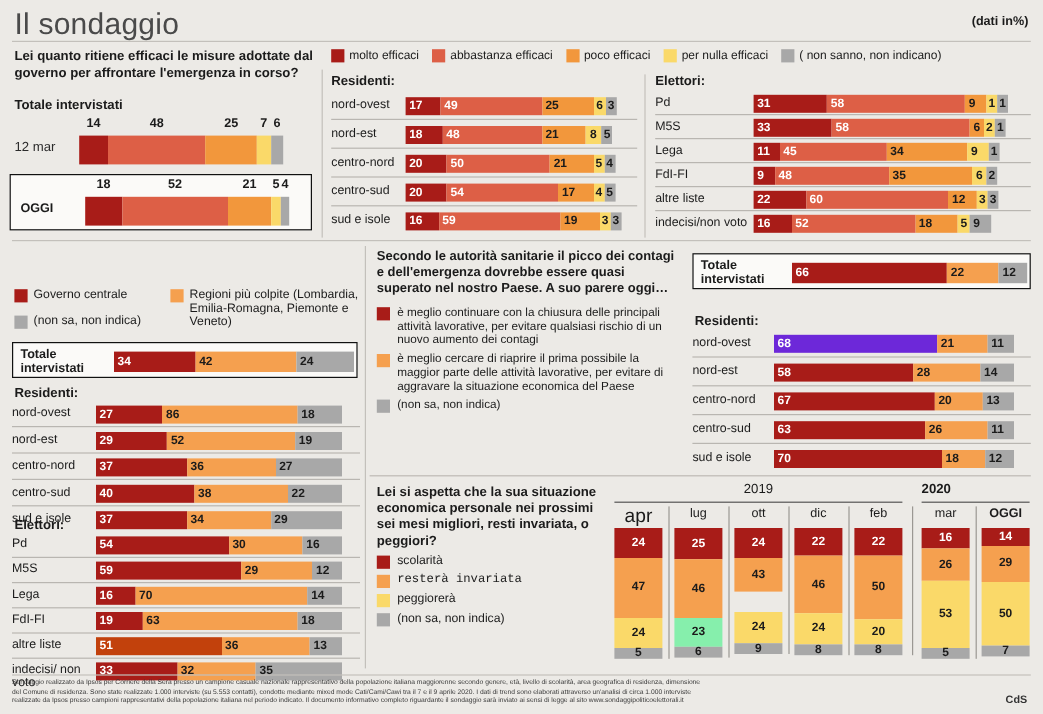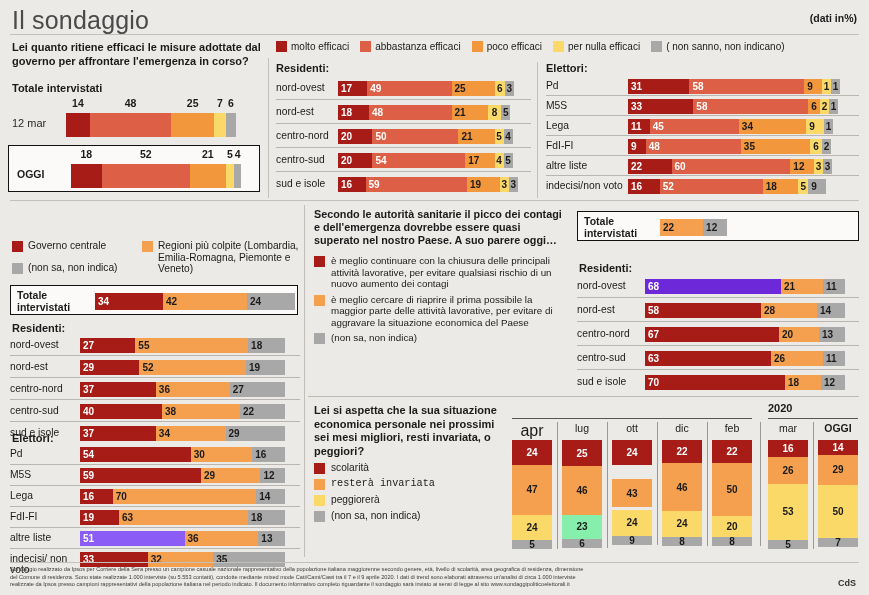--- a/index.html
+++ b/index.html
@@ -395,21 +395,21 @@
 
   <div style="position:absolute;left:12px;top:322px;" class="sect-h">Residenti:</div>
   <div id="q2-res" style="position:absolute;left:10px;top:334px;width:290px;">
       <div style="position: relative; height: 22px;">
         <div class="rowlabel" style="position: absolute; left: 0px; top: 4.5px; width: 66px; font-size: 10.3px; line-height: 11px;">nord-ovest</div>
         <div class="bar" style="position: absolute; left: 70px; top: 3.5px; height: 15px;">
           <div class="seg c-gov" style="width: 55.35px; background: rgb(168, 28, 24); color: rgb(255, 255, 255);">
             <span class="v">27</span>
           </div>
           <div class="seg c-reg" style="width: 112.75px; background: rgb(245, 160, 79); color: rgb(27, 27, 27);">
-            <span class="v">55</span>
+            <span class="v">86</span>
           </div>
           <div class="seg c-ns" style="width: 36.9px; background: rgb(168, 168, 168); color: rgb(27, 27, 27);">
             <span class="v" style="position: absolute; right: 3px;">18</span>
           </div>
         </div>
         <div style="position: absolute; left: 0px; bottom: 0px; width: 100%; height: 1px; background: rgb(185, 182, 177);"></div>
       </div>
       <div style="position: relative; height: 22px;">
         <div class="rowlabel" style="position: absolute; left: 0px; top: 4.5px; width: 66px; font-size: 10.3px; line-height: 11px;">nord-est</div>
         <div class="bar" style="position: absolute; left: 70px; top: 3.5px; height: 15px;">
@@ -529,21 +529,21 @@
           </div>
           <div class="seg c-ns" style="width: 36.9px; background: rgb(168, 168, 168); color: rgb(27, 27, 27);">
             <span class="v" style="position: absolute; right: 3px;">18</span>
           </div>
         </div>
         <div style="position: absolute; left: 0px; bottom: 0px; width: 100%; height: 1px; background: rgb(185, 182, 177);"></div>
       </div>
       <div style="position: relative; height: 21px;">
         <div class="rowlabel" style="position: absolute; left: 0px; top: 4px; width: 66px; font-size: 10.3px; line-height: 11px;">altre liste</div>
         <div class="bar" style="position: absolute; left: 70px; top: 3px; height: 15px;">
-          <div class="seg c-gov" style="width: 104.55px; background: #8b5cf6; color: rgb(255, 255, 255);">
+          <div class="seg c-gov" style="width: 104.55px; background: #c2410c; color: rgb(255, 255, 255);">
             <span class="v">51</span>
           </div>
           <div class="seg c-reg" style="width: 73.8px; background: rgb(245, 160, 79); color: rgb(27, 27, 27);">
             <span class="v">36</span>
           </div>
           <div class="seg c-ns" style="width: 26.65px; background: rgb(168, 168, 168); color: rgb(27, 27, 27);">
             <span class="v" style="position: absolute; right: 3px;">13</span>
           </div>
         </div>
         <div style="position: absolute; left: 0px; bottom: 0px; width: 100%; height: 1px; background: rgb(185, 182, 177);"></div>
@@ -580,20 +580,23 @@
         <span style="width: 11px; height: 11px; flex: 0 0 11px; margin-top: 1px; background: rgb(168, 168, 168);"></span>
         <span style="font-size: 9.8px; line-height: 11.5px;">(non sa, non indica)</span>
       </div>
     </div>
 
   <div class="boxed" style="position:absolute;left:577px;top:211px;width:282px;height:30px;">
     <div style="position:absolute;left:6px;top:4px;font-size:10.5px;font-weight:bold;line-height:11.5px;width:68px;">Totale intervistati</div>
     <div id="q3-totale" style="position:absolute;left:76px;top:7px;width:198px;">
         <div style="position: relative; height: 17px;">
           <div class="bar" style="position: absolute; left: 6px; top: 0px; height: 17px;">
+            <div class="seg c-gov" style="width: 129.36px; background: rgb(168, 28, 24); color: rgb(255, 255, 255);">
+              <span class="v">66</span>
+            </div>
             <div class="seg c-reg" style="width: 43.12px; background: rgb(245, 160, 79); color: rgb(27, 27, 27);">
               <span class="v">22</span>
             </div>
             <div class="seg c-ns" style="width: 23.52px; background: rgb(168, 168, 168); color: rgb(27, 27, 27);">
               <span class="v" style="position: absolute; right: 3px;">12</span>
             </div>
           </div>
         </div>
       </div>
   </div>
@@ -692,20 +695,21 @@
         <span style="width: 11px; height: 11px; flex: 0 0 11px; margin-top: 1px; background: rgb(250, 217, 105);"></span>
         <span style="font-size: 10.2px; line-height: 12px;">peggiorerà</span>
       </div>
       <div style="display: flex; align-items: flex-start; gap: 6px; margin-bottom: 4px;">
         <span style="width: 11px; height: 11px; flex: 0 0 11px; margin-top: 1px; background: rgb(168, 168, 168);"></span>
         <span style="font-size: 10.2px; line-height: 12px;">(non sa, non indica)</span>
       </div>
     </div>
 
   <div id="q4-chart" style="position:absolute;left:506px;top:402px;width:353px;height:155px;">
+      <div style="position: absolute; left: 6px; top: 0px; width: 240px; text-align: center; font-size: 11px;">2019</div>
       <div style="position: absolute; left: 6px; top: 16px; width: 240px; height: 1px; background: rgb(85, 85, 85);"></div>
       <div style="position: absolute; left: 262px; top: 0px; width: 90px; text-align: left; font-size: 11px; font-weight: bold;">2020</div>
       <div style="position: absolute; left: 262px; top: 16px; width: 90px; height: 1px; background: rgb(85, 85, 85);"></div>
       <div style="position: absolute; left: 6px; top: 20px; width: 40px; text-align: center; font-size: 16px;">apr</div>
       <div style="position: absolute; left: 6px; top: 38px; width: 40px; height: 25.2px; background: rgb(168, 28, 24); display: flex; align-items: center; justify-content: center; font-size: 10px; font-weight: bold; color: rgb(255, 255, 255);">
         <span>24</span>
       </div>
       <div style="position: absolute; left: 6px; top: 63.2px; width: 40px; height: 49.35px; background: rgb(245, 160, 79); display: flex; align-items: center; justify-content: center; font-size: 10px; font-weight: bold; color: rgb(27, 27, 27);">
         <span>47</span>
       </div>
@@ -727,21 +731,21 @@
         <span>23</span>
       </div>
       <div style="position: absolute; left: 56px; top: 136.7px; width: 40px; height: 9px; background: rgb(168, 168, 168); display: flex; align-items: center; justify-content: center; font-size: 10px; font-weight: bold; color: rgb(27, 27, 27);">
         <span>6</span>
       </div>
       <div style="position: absolute; left: 101px; top: 20px; width: 1px; height: 125.7px; background: rgb(155, 152, 147);"></div>
       <div style="position: absolute; left: 106px; top: 20px; width: 40px; text-align: center; font-size: 10.5px;">ott</div>
       <div style="position: absolute; left: 106px; top: 38px; width: 40px; height: 25.2px; background: rgb(168, 28, 24); display: flex; align-items: center; justify-content: center; font-size: 10px; font-weight: bold; color: rgb(255, 255, 255);">
         <span>24</span>
       </div>
-      <div style="position: absolute; left: 106px; top: 63.2px; width: 40px; height: 28px; background: rgb(245, 160, 79); display: flex; align-items: center; justify-content: center; font-size: 10px; font-weight: bold; color: rgb(27, 27, 27); margin-top: 14px;">
+      <div style="position: absolute; left: 106px; top: 63.2px; width: 40px; height: 28px; background: rgb(245, 160, 79); display: flex; align-items: center; justify-content: center; font-size: 10px; font-weight: bold; color: rgb(27, 27, 27);">
         <span>43</span>
       </div>
       <div style="position: absolute; left: 106px; top: 108.35px; width: 40px; height: 25.2px; background: rgb(250, 217, 105); display: flex; align-items: center; justify-content: center; font-size: 10px; font-weight: bold; color: rgb(27, 27, 27);">
         <span>24</span>
       </div>
       <div style="position: absolute; left: 106px; top: 133.55px; width: 40px; height: 9.45px; background: rgb(168, 168, 168); display: flex; align-items: center; justify-content: center; font-size: 10px; font-weight: bold; color: rgb(27, 27, 27);">
         <span>9</span>
       </div>
       <div style="position: absolute; left: 151px; top: 20px; width: 1px; height: 123px; background: rgb(155, 152, 147);"></div>
       <div style="position: absolute; left: 156px; top: 20px; width: 40px; text-align: center; font-size: 10.5px;">dic</div>

